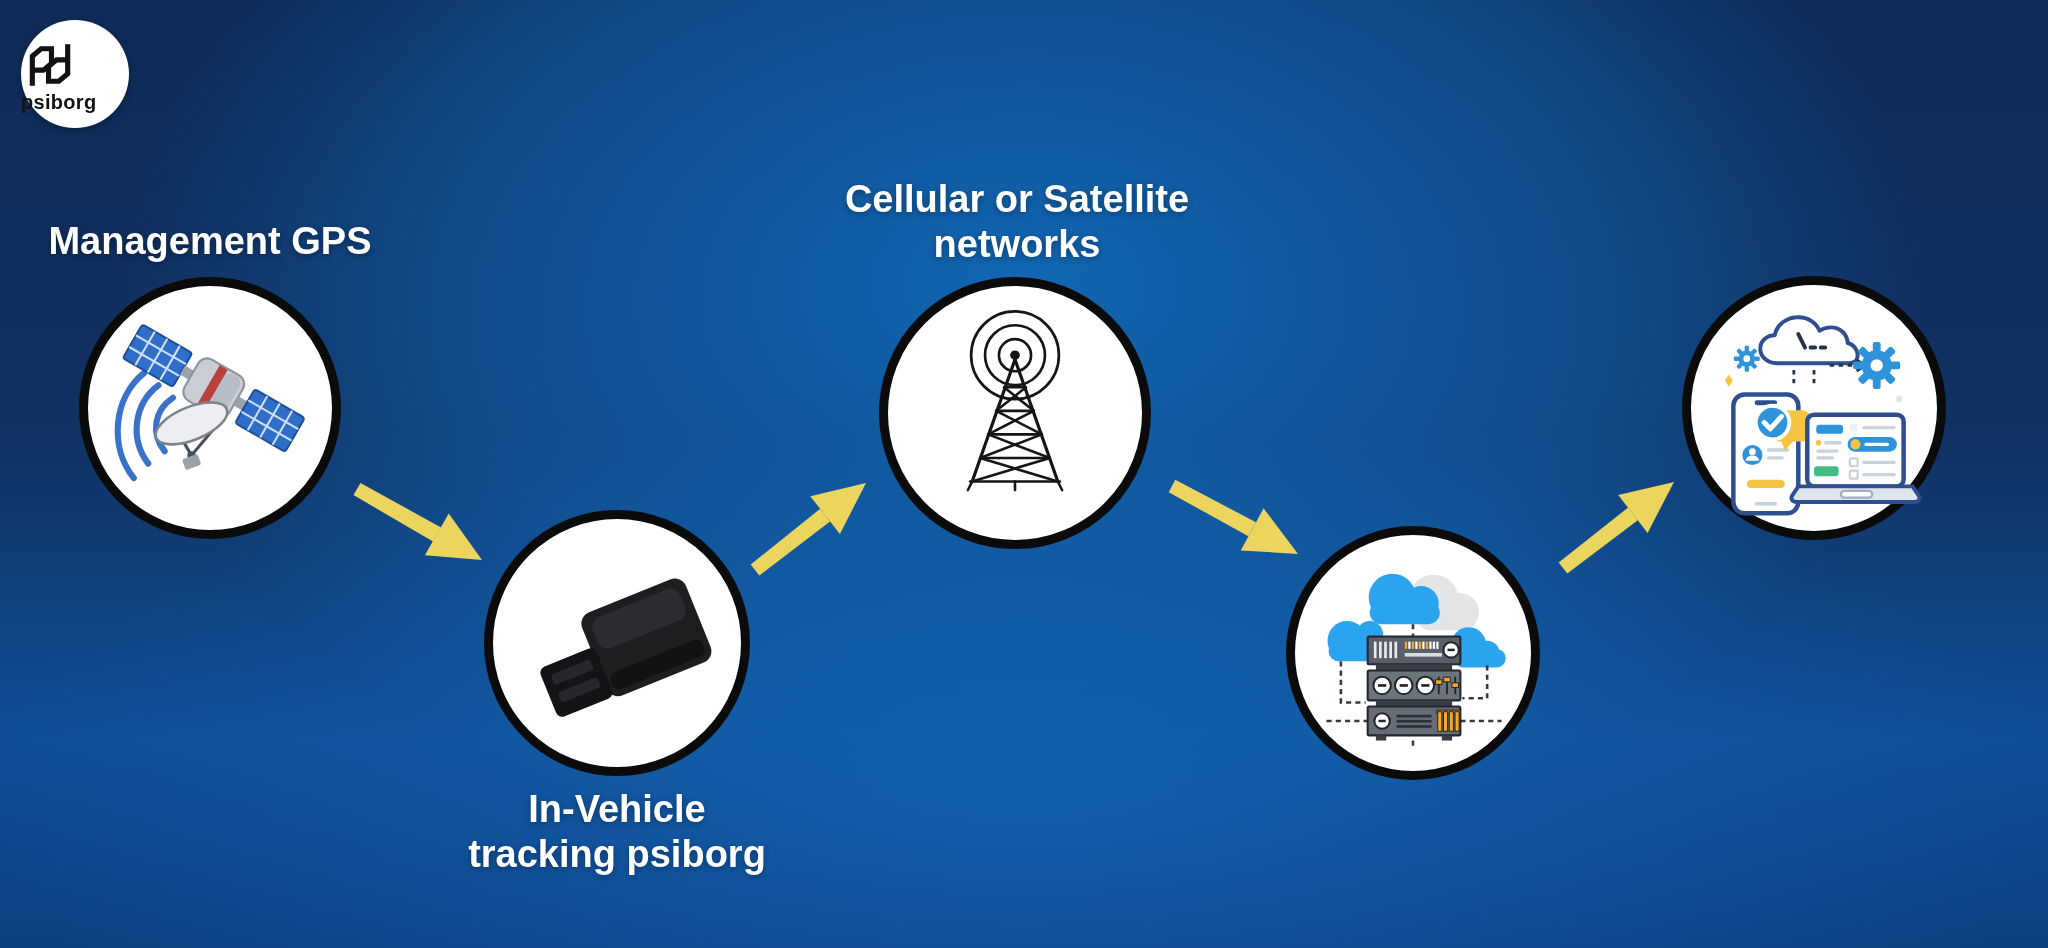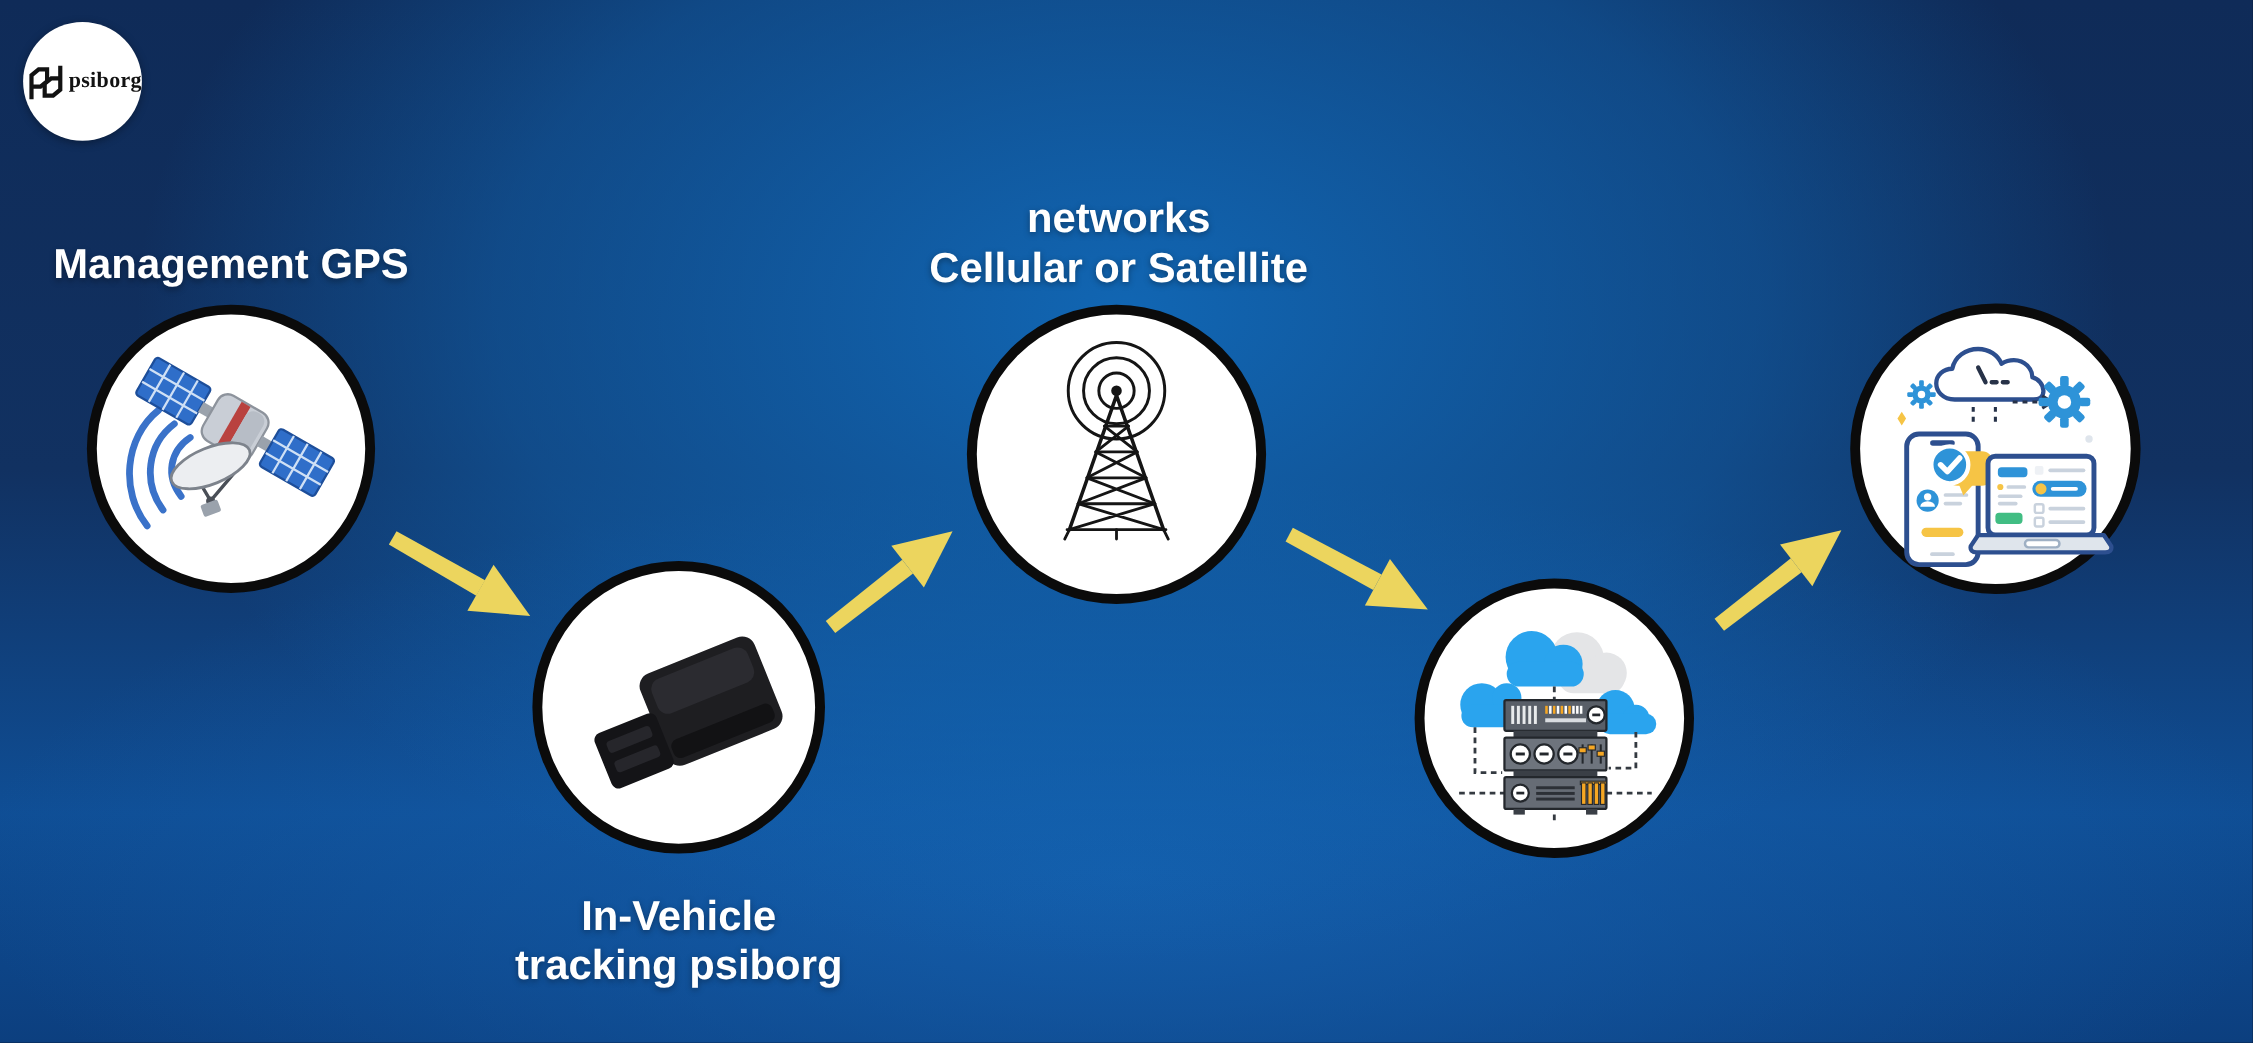--- a/index.html
+++ b/index.html
@@ -6,23 +6,22 @@
   .stage{
     position:relative;width:2048px;height:948px;overflow:hidden;
     font-family:"Liberation Sans",sans-serif;
     background:
       radial-gradient(1250px 820px at 50% 30%, #1166b3 0%, rgba(17,102,179,.5) 46%, rgba(17,102,179,0) 72%),
       radial-gradient(1500px 520px at 50% 84%, rgba(21,97,176,.85) 0%, rgba(21,97,176,0) 70%),
       linear-gradient(180deg, var(--bg-corner,#0f2b58) 0%, #113161 45%, #0f4e95 78%, var(--bg-bottom,#0c3f7f) 100%);
   }
   .logo{
     position:absolute;left:21px;top:20px;width:108px;height:108px;border-radius:50%;
-    background:#fff;display:flex;flex-direction:row;align-items:center;justify-content:center;
+    background:#fff;display:flex;flex-direction:column;justify-content:center;
     box-shadow:0 2px 8px rgba(0,0,0,.35);
-    font-family:Liberation Serif, serif;
   }
   .logo svg{display:block;margin-top:2px;}
   .logo-text{font-weight:800;font-size:20px;color:#121212;letter-spacing:.3px;margin-top:-2px;}
   .circle{
     position:absolute;border-radius:50%;
     background:var(--circle-fill,#fff);
     border:9px solid var(--circle-border,#0b0b0b);
     box-sizing:border-box;display:flex;align-items:center;justify-content:center;
   }
   .c1{left:79px;top:277px;width:262px;height:262px}
@@ -34,21 +33,21 @@
   .c2 svg{width:224px;height:224px}
   .c3 svg{width:214px;height:214px}
   .c4 svg{width:206px;height:206px}
   .c5 svg{width:224px;height:224px}
   .label{
     position:absolute;width:400px;text-align:center;
     color:var(--label-text,#fff);font-weight:700;font-size:38px;line-height:45px;
     text-shadow:0 2px 6px rgba(0,0,0,.35);
   }
   .l1{left:10px;top:219px}
-  .l2{left:417px;top:811px}
+  .l2{left:417px;top:787px}
   .l3{left:817px;top:177px}
   .l4{left:1220px;top:795px}
   .l5{left:1617px;top:177px}
   .arrows{position:absolute;left:0;top:0;width:2048px;height:948px;pointer-events:none;}
   .arrow{fill:var(--arrow,#ecd55e);}
   
   .panel{fill:#2f6ec9;stroke:#1d4e9a;stroke-width:2}
   .panelgrid{stroke:#cfe0f5;stroke-width:2;fill:none}
   .arc{fill:none;stroke:#3a72c9;stroke-width:6;stroke-linecap:round}
   .ring{fill:none;stroke:#151515;stroke-width:2.5}
@@ -129,22 +128,22 @@
         <rect x="36" y="120" width="38" height="10" rx="3" fill="#26262b"></rect>
       </g>
     </svg>
   </div>
   <div class="label l2">
     <div>In-Vehicle</div>
     <div>tracking psiborg</div>
   </div>
 
   <div class="label l3">
+    <div>Cellular or Satellite</div>
     <div>networks</div>
-    <div>Cellular or Satellite</div>
   </div>
   <div class="circle c3">
     <svg viewBox="0 0 200 200">
       <circle cx="100" cy="46" r="4.5" fill="#151515"></circle>
       <circle class="ring" cx="100" cy="46" r="15"></circle>
       <circle class="ring" cx="100" cy="46" r="28"></circle>
       <circle class="ring" cx="100" cy="46" r="41"></circle>
       <path class="tw" d="M100 50 L60 164 M100 50 L140 164"></path>
       <path class="tw2" d="M89.8 76 H110.2 M82.4 98 H117.6 M74.9 120 H125.1 M67.4 142 H132.6 M58 164 H142"></path>
       <path class="tw2" d="M89.8 76 L117.6 98 M110.2 76 L82.4 98 M82.4 98 L125.1 120 M117.6 98 L74.9 120 M74.9 120 L132.6 142 M125.1 120 L67.4 142 M67.4 142 L140.1 164 M132.6 142 L59.9 164"></path>

